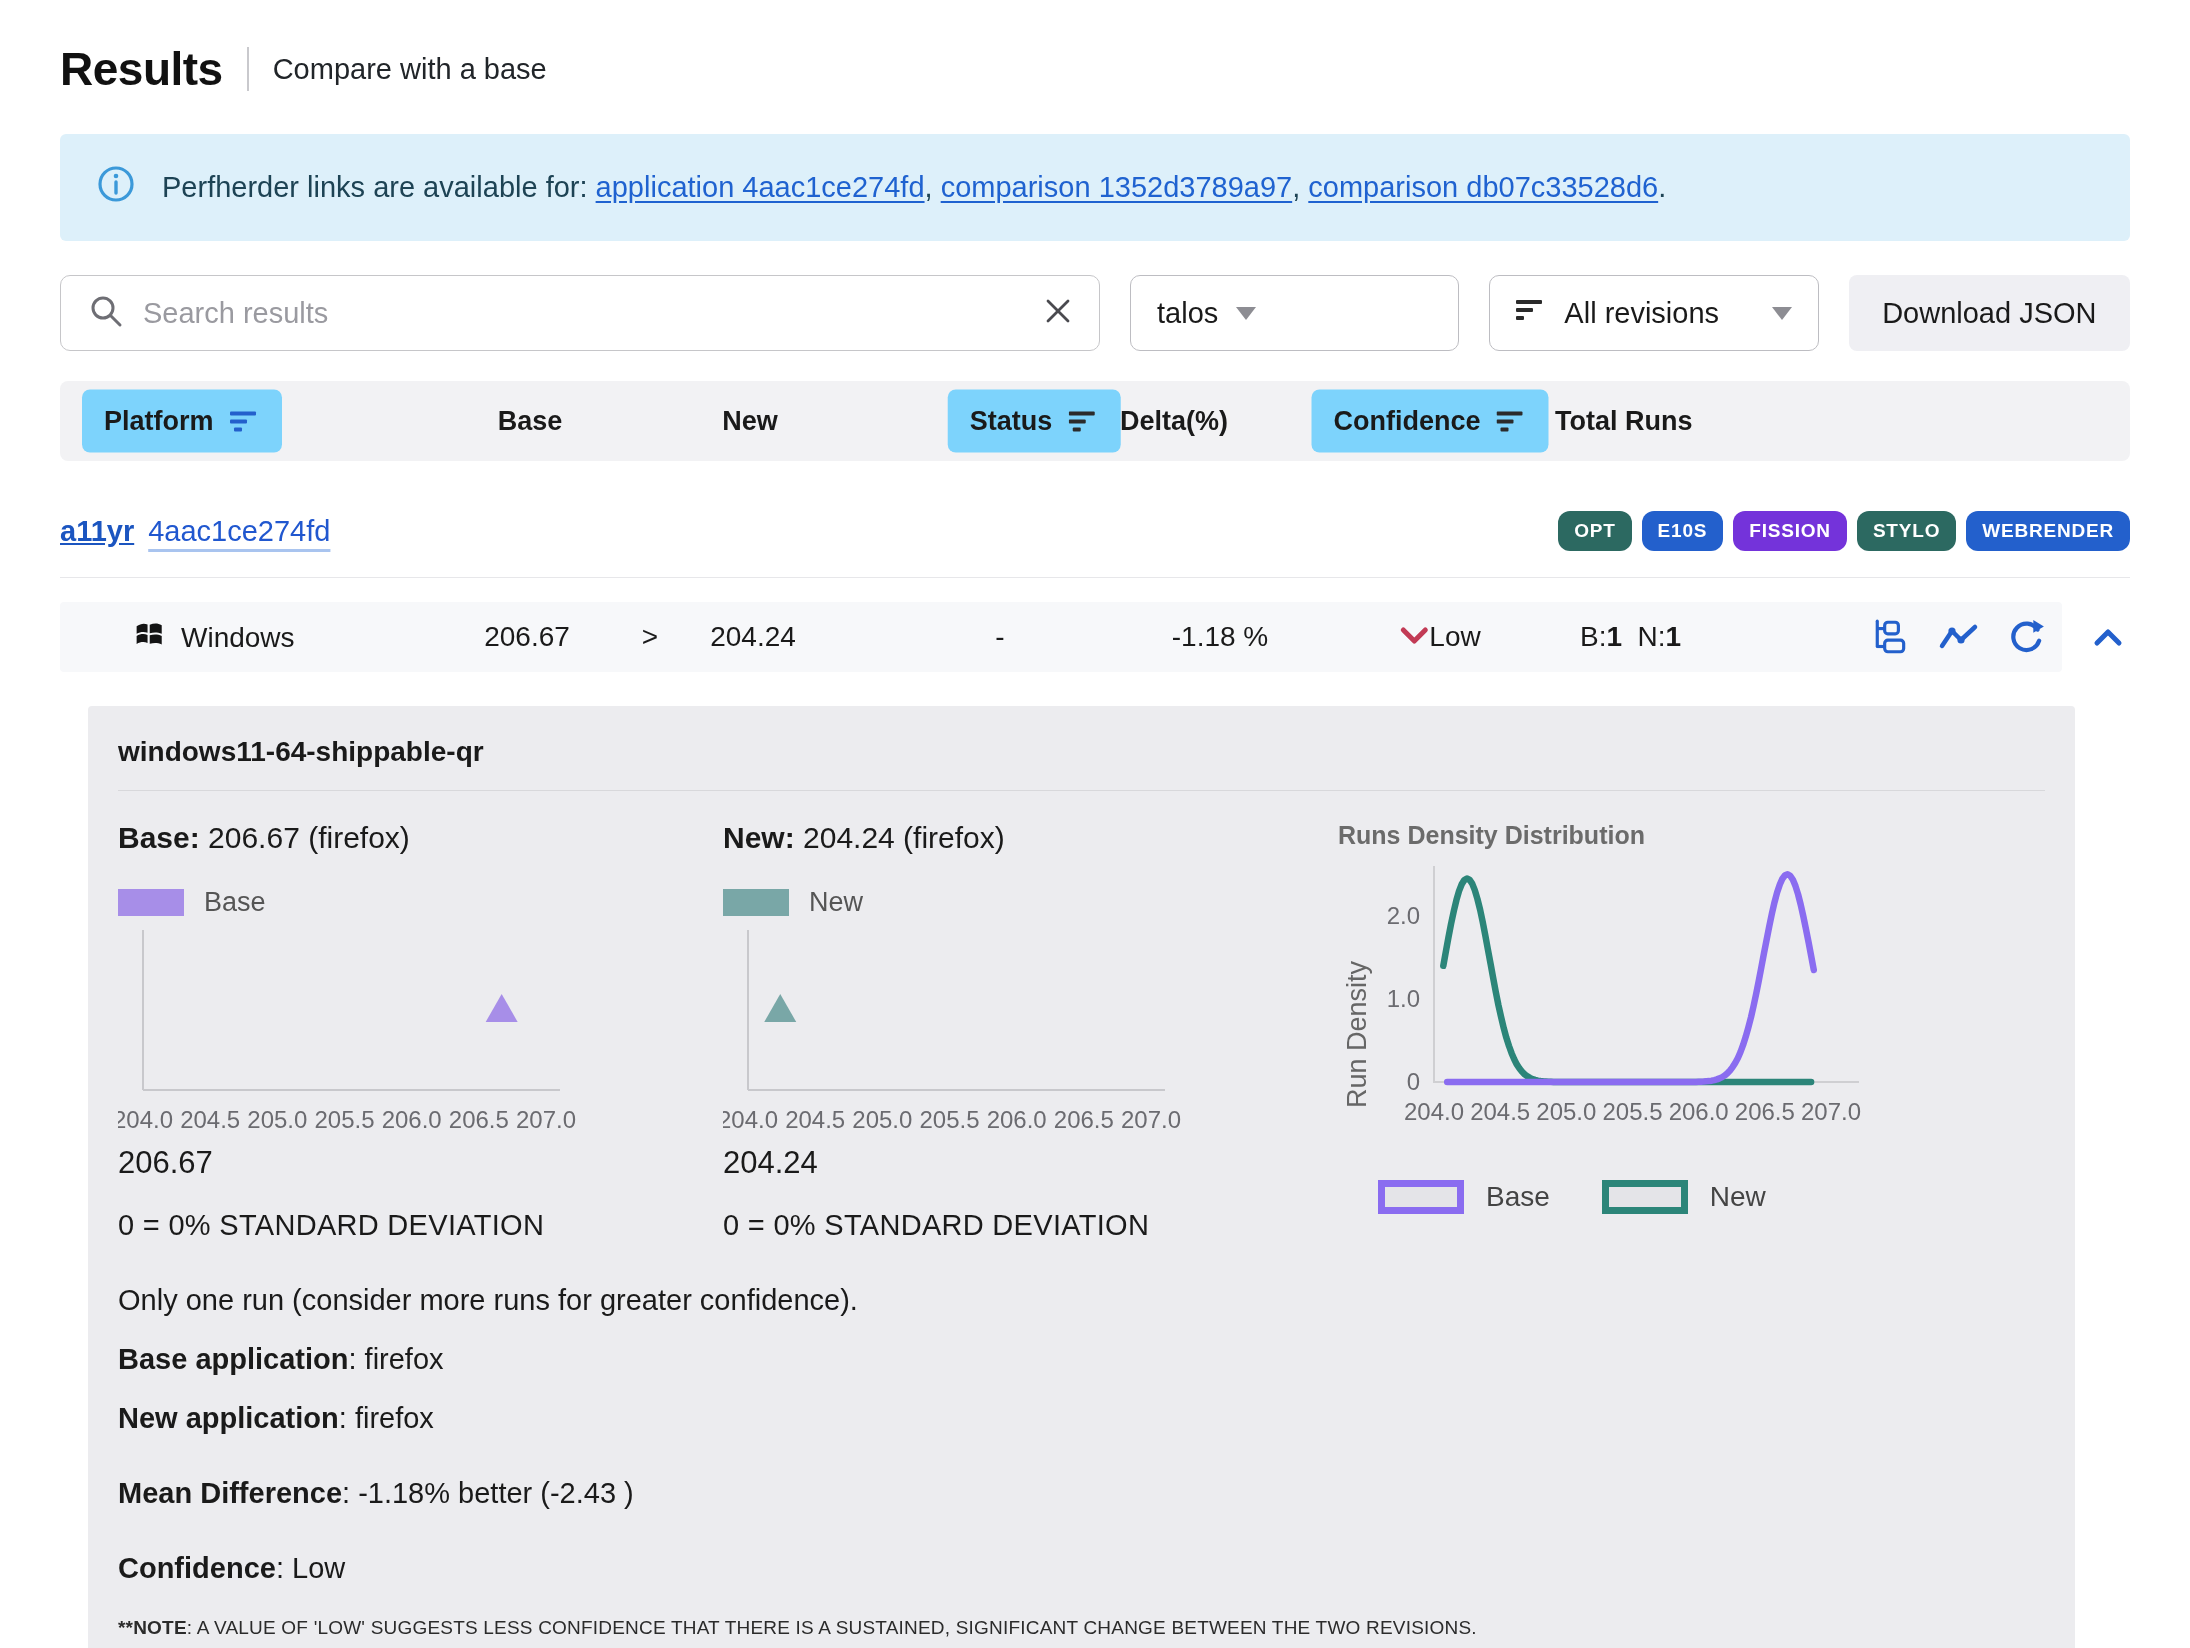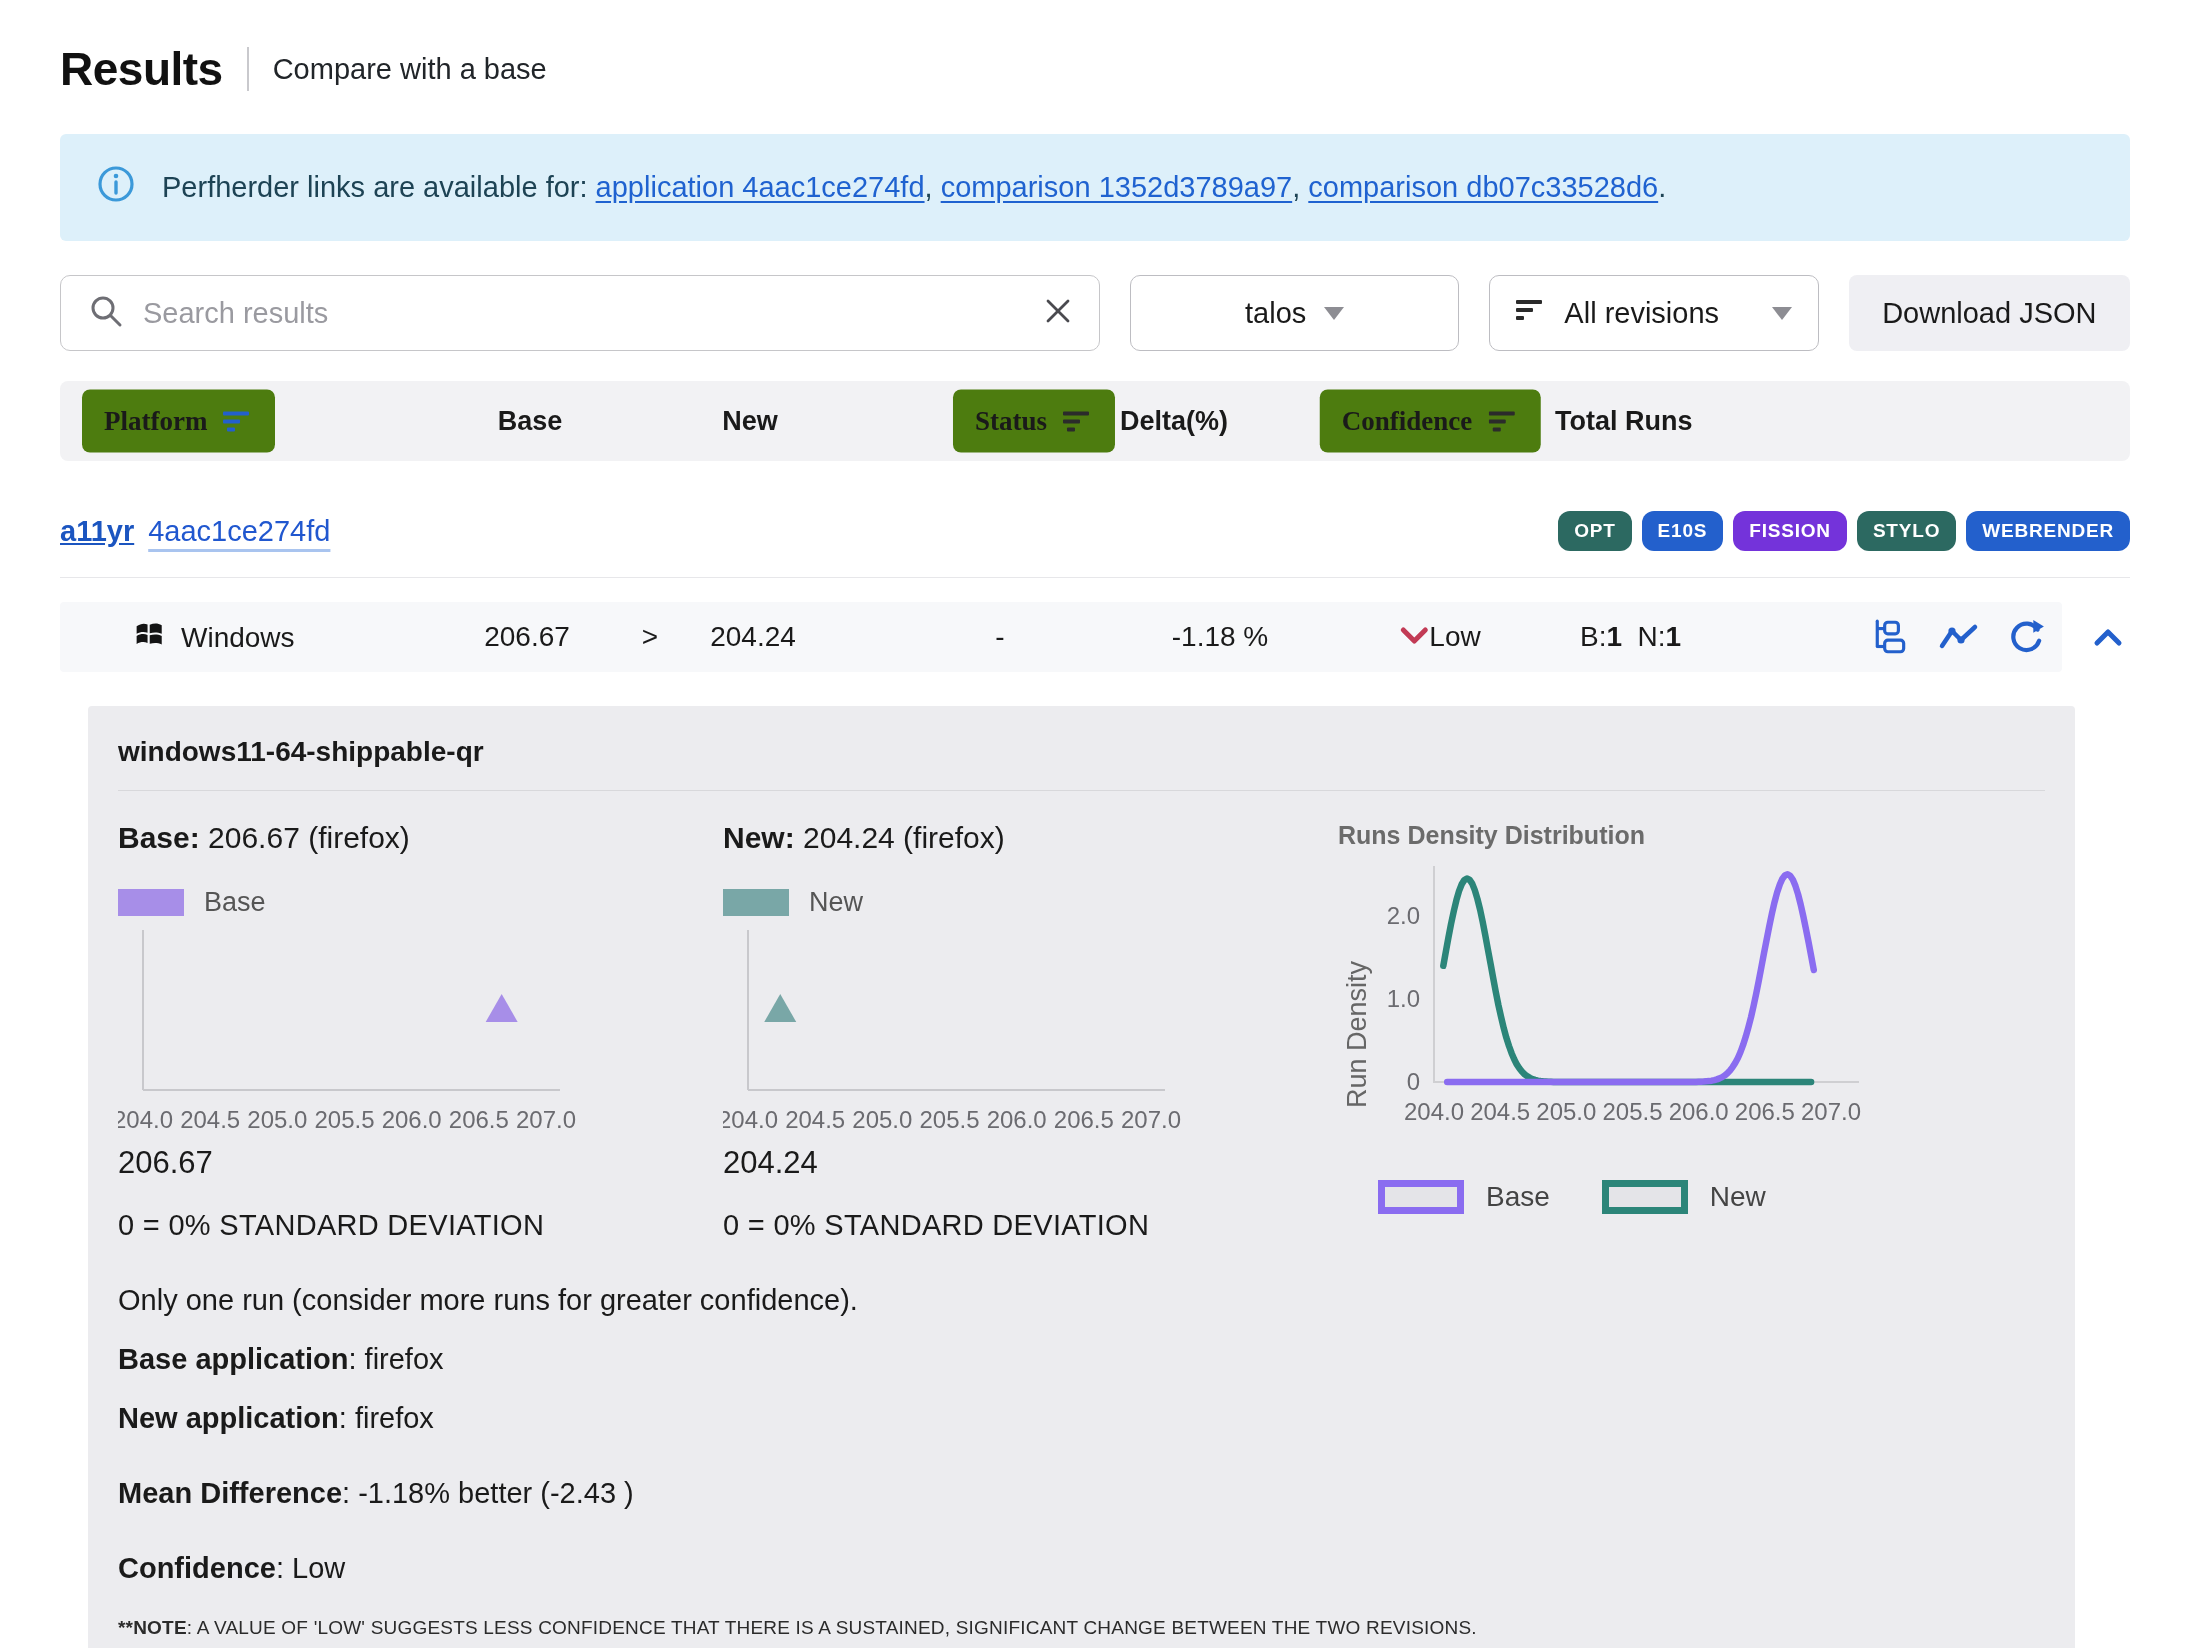--- a/index.html
+++ b/index.html
@@ -33,37 +33,37 @@
   }
   .searchbox input {
     border:none; outline:none; flex:1; font-size:29px; color:#1a1a1a;
     font-family:inherit; background:transparent;
   }
   .searchbox input::placeholder { color:#9a9aa0; }
   .select {
     height:76px; border:1px solid #bdbdc2; border-radius:10px; background:#fff;
     display:flex; align-items:center; padding:0 26px; gap:18px; font-size:29px;
   }
-  .select.framework { width:330px; justify-content:center; }
+  .select.framework { width:330px; justify-content:flex-start; }
   .select.revisions { width:330px; }
   .caret { width:0; height:0; border-left:10px solid transparent; border-right:10px solid transparent; border-top:13px solid #8d8d93; }
   .select.revisions .caret { margin-left:auto; }
   .btn-download {
     margin-left:auto; width:282px; height:76px; border:none; border-radius:8px;
     background:#efeff3; font-size:29px; color:#1a1a1a; font-family:inherit; cursor:pointer;
   }
 
   
   .thead {
     margin-top:30px; height:80px; background:#f2f2f4; border-radius:8px;
     position:relative; font-size:27px; font-weight:bold;
   }
   .thead .cell { position:absolute; top:50%; transform:translate(-50%,-50%); white-space:nowrap; }
   .thead .cell.left { transform:translateY(-50%); }
-  .pill { background:#4d7c0f; border-radius:8px; padding:16px 22px; display:flex; align-items:center; gap:16px;font-family:Liberation Serif, serif; }
+  .pill { background:#7dd3fc; border-radius:8px; padding:16px 22px; display:flex; align-items:center; gap:16px; }
 
   
   .testrow { margin-top:50px; display:flex; align-items:center; }
   .testname { font-size:29px; font-weight:bold; color:#1b55c0; }
   .testrev { font-size:29px; color:#2057cf; margin-left:14px; text-decoration:underline;
              text-decoration-color:#a9c4ef; text-decoration-thickness:3px; text-underline-offset:8px; }
   .badges { margin-left:auto; display:flex; gap:10px; }
   .badge { color:#fff; font-size:19px; font-weight:bold; letter-spacing:0.8px;
            padding:9px 16px; border-radius:12px; }
 

